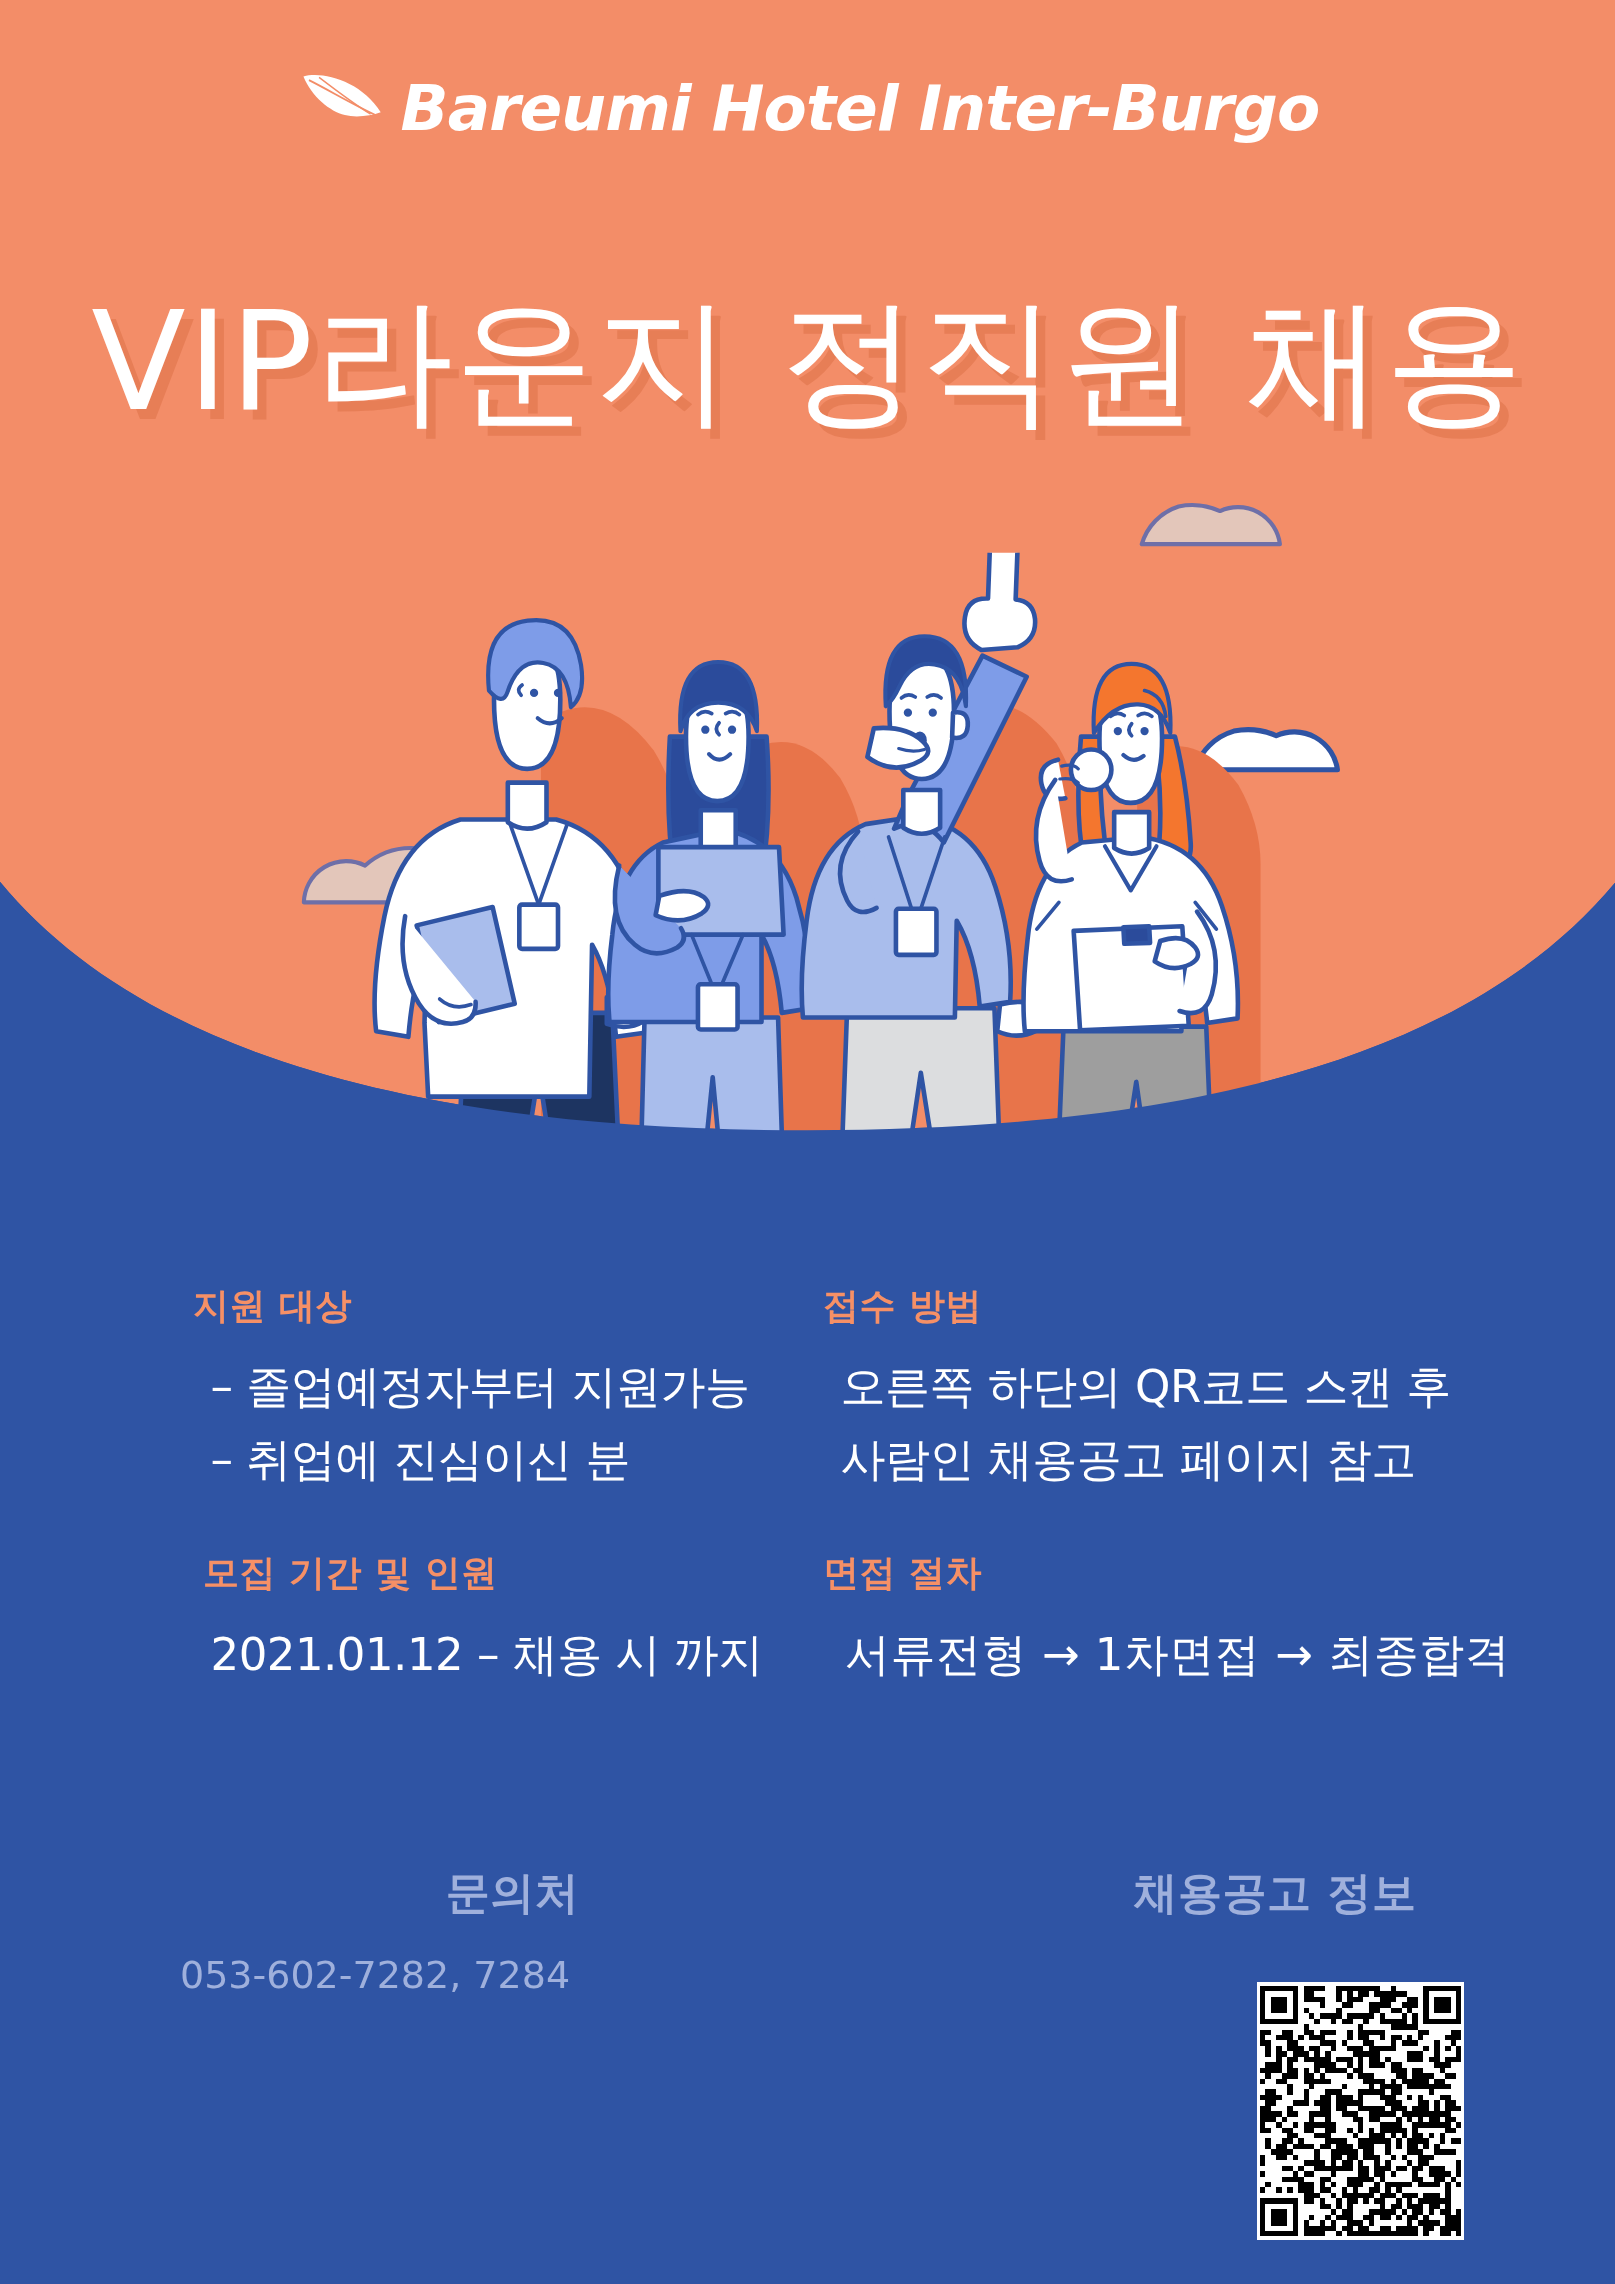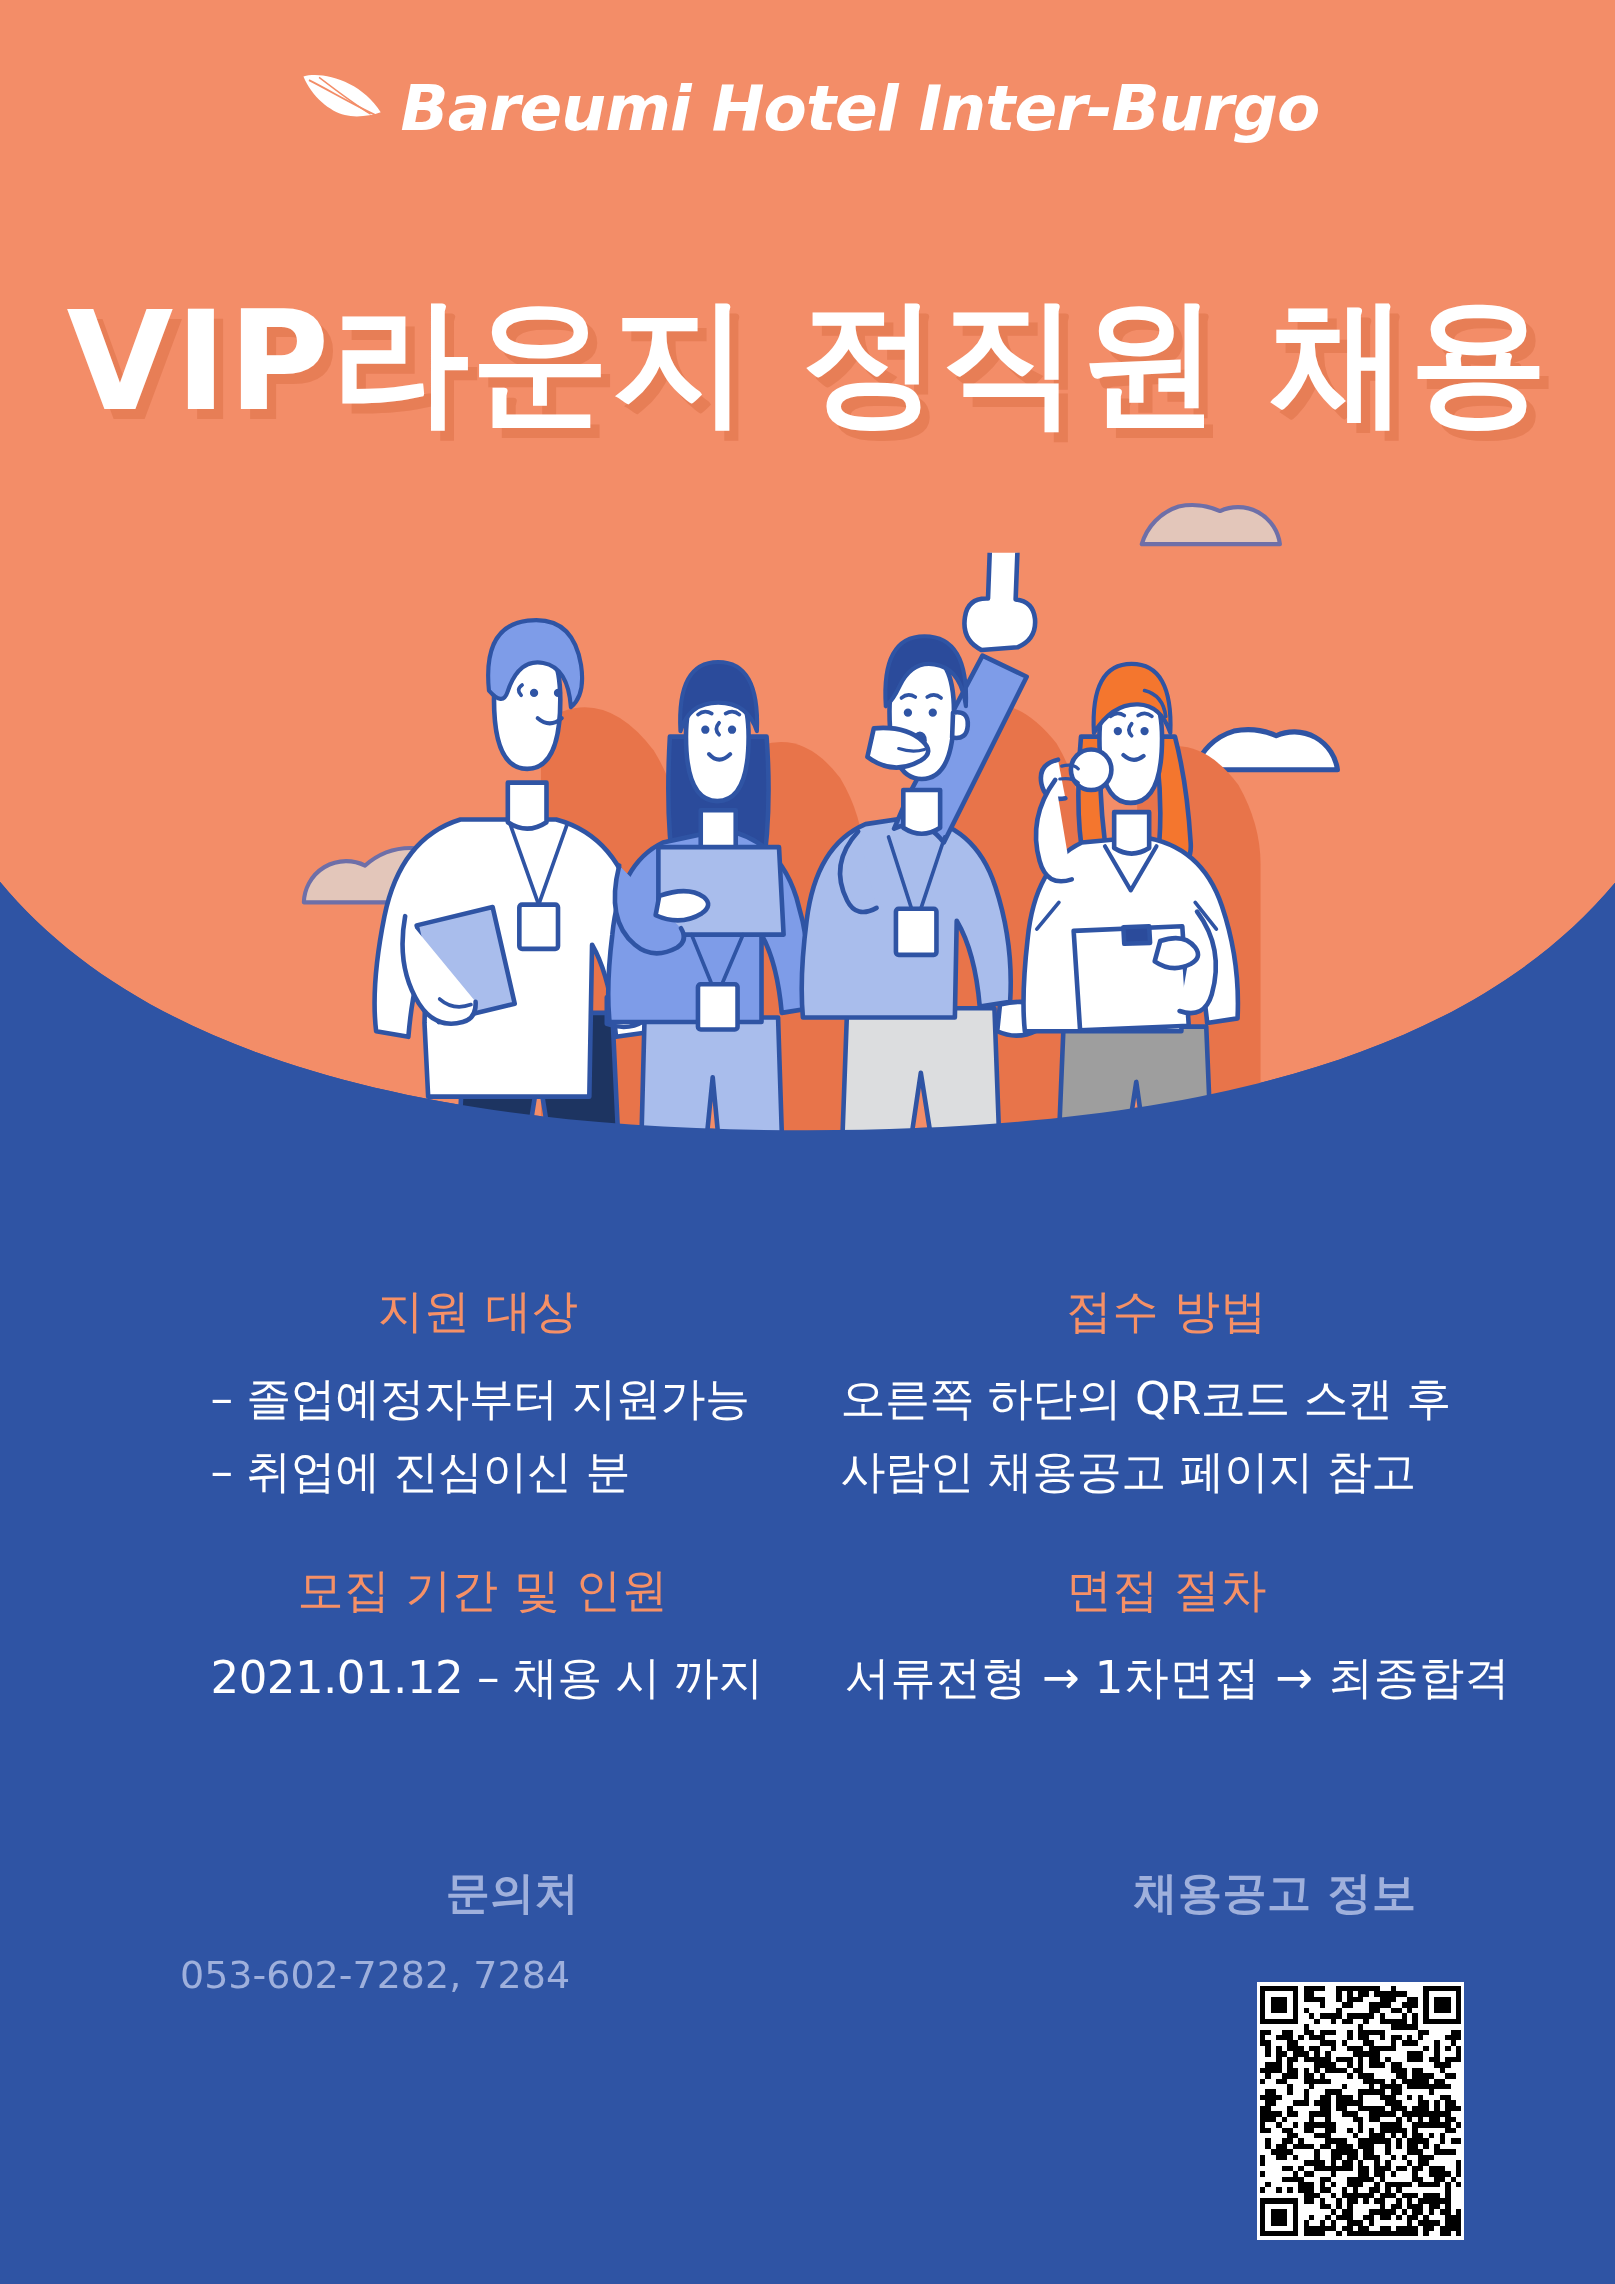--- a/index.html
+++ b/index.html
@@ -36,21 +36,21 @@
     transform:translateY(2.8px);
   }
 
   
   #main-title{
     position:absolute;
     left:0; right:0; top:293px;
     text-align:center;
     color:#FFFFFF;
     font-size:138px;
-    font-weight:bold;
+    font-weight:normal;
     letter-spacing:1.8px;
     line-height:1;
     white-space:nowrap;
     text-shadow:9.2px 10px 0 rgba(214,104,63,0.42);
   }
 
   
   #info{
     position:absolute;
     left:152px; top:1285px;
@@ -59,27 +59,26 @@
     grid-template-columns:1fr 1fr;
     grid-template-rows:auto auto;
     column-gap:37px;
     row-gap:55px;
   }
   .block{ }
   .block.indent-a{ padding-left:41px; }
   .block.indent-b{ padding-left:23px; }
   .block-head{
     color:#F69066;
-    font-size:46px;
-    font-weight:normal;
+    font-size:36px;
+    font-weight:bold;
     letter-spacing:0.5px;
     line-height:1.15;
     margin-bottom:25px;
     white-space:nowrap;
-    text-align:center;
   }
   .block-body{
     color:#FFFFFF;
     font-size:45px;
     font-weight:500;
     line-height:1.62;
     letter-spacing:-0.5px;
     white-space:nowrap;
   }
   .block-body .line{ display:block; }

